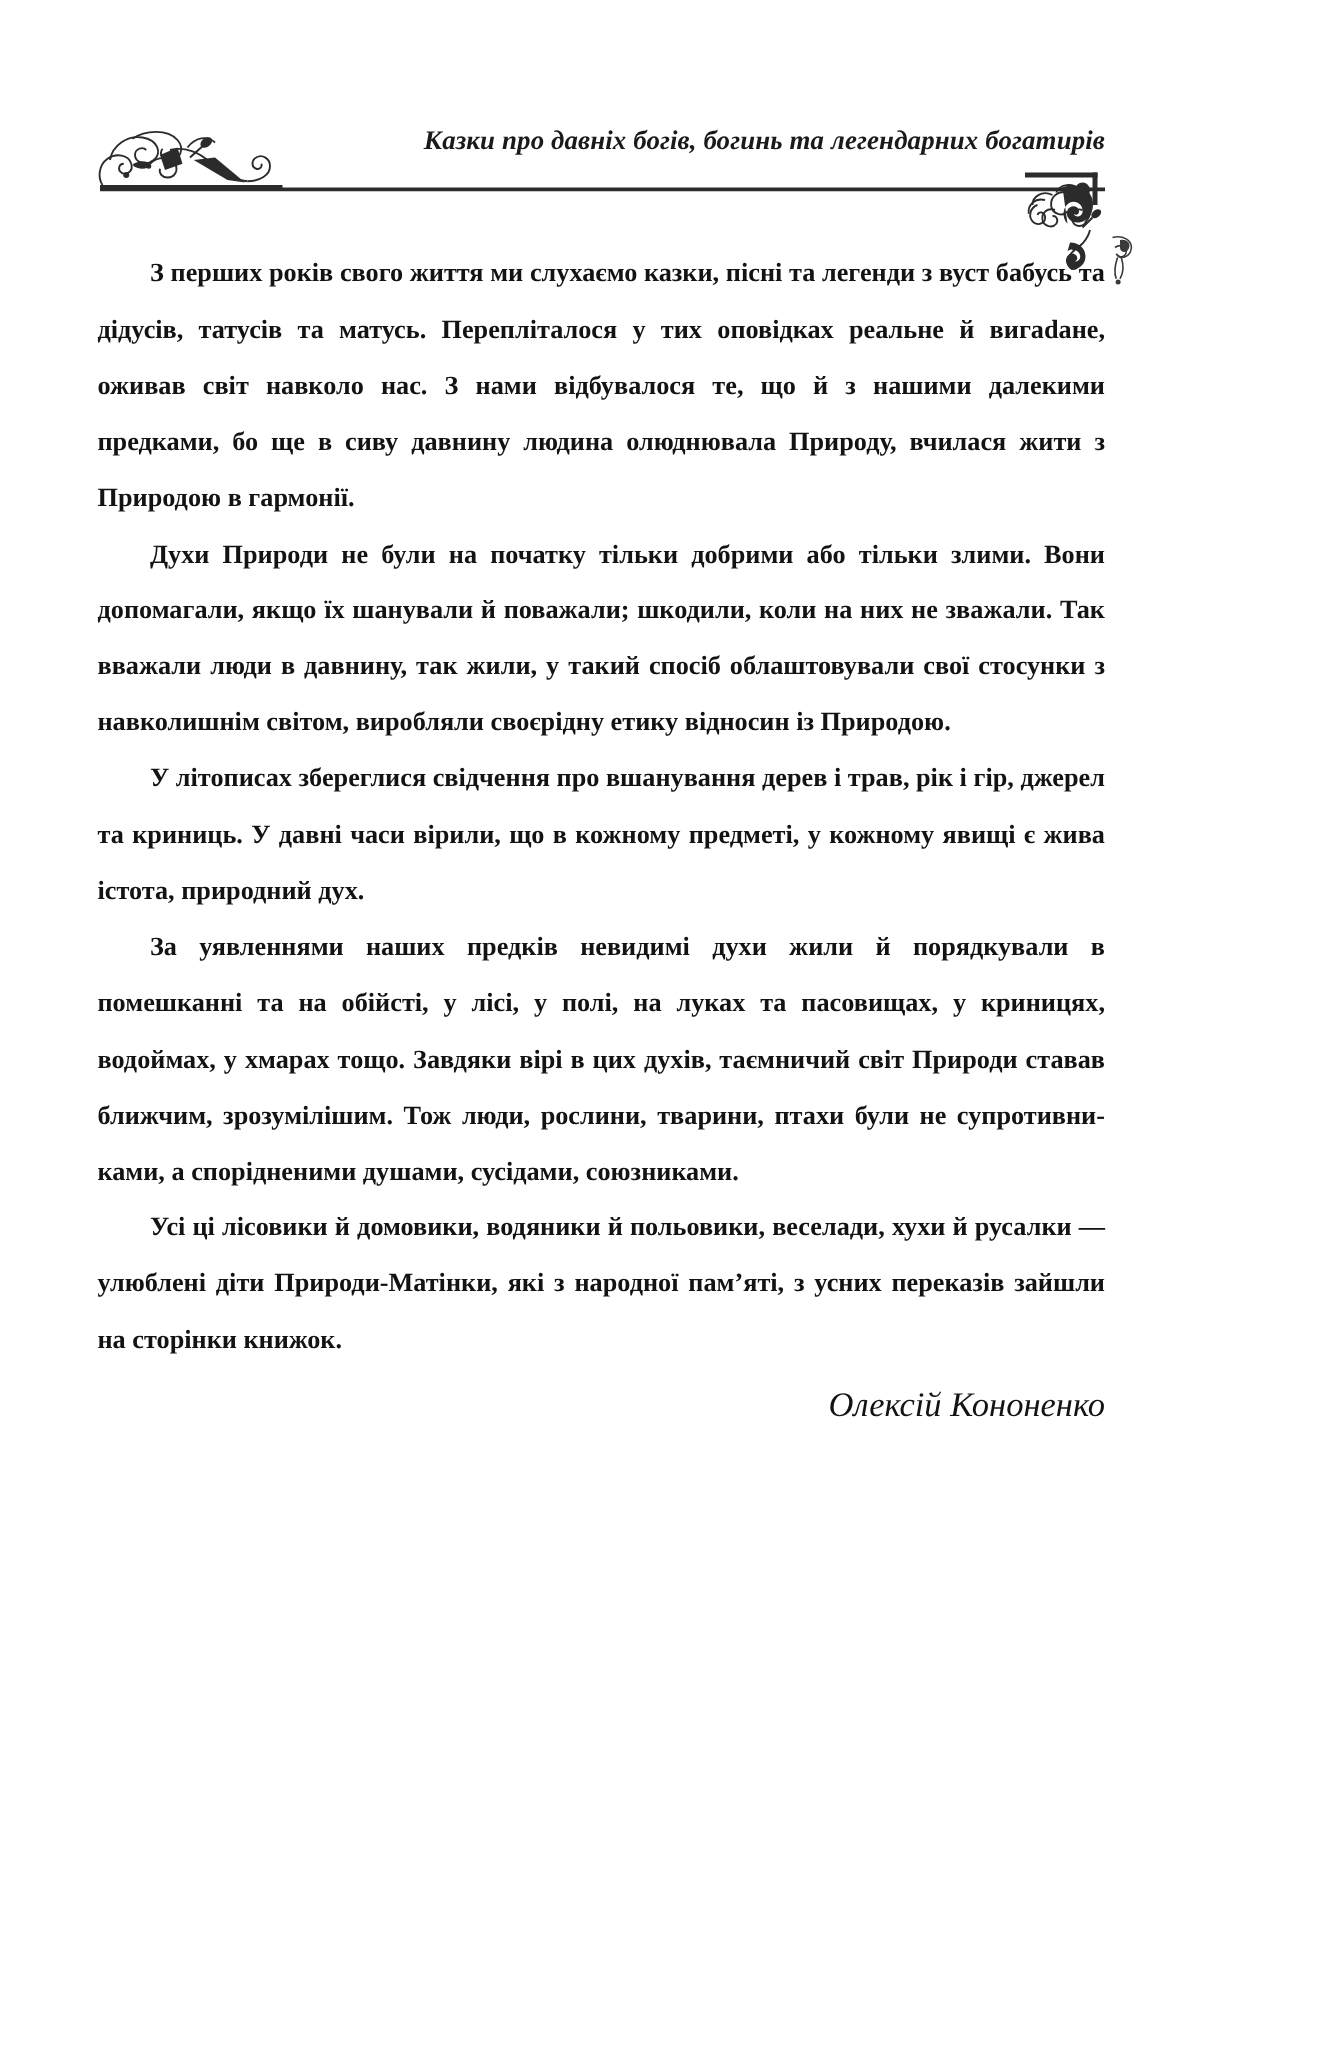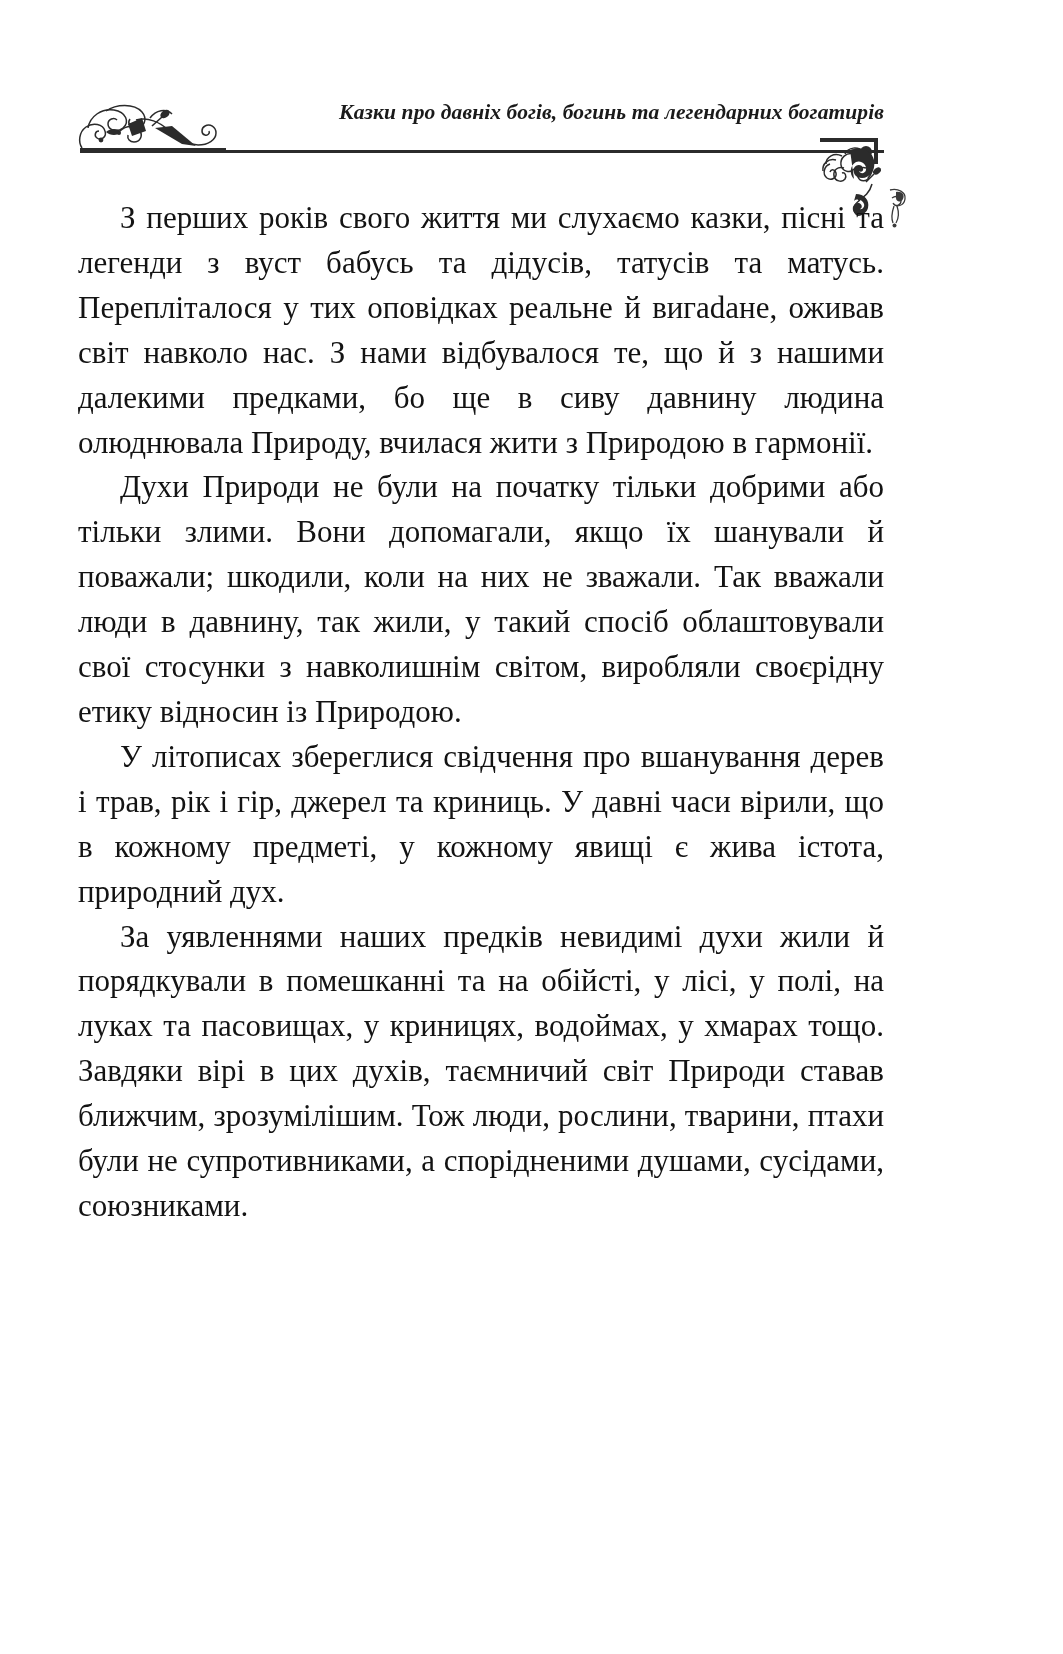--- a/index.html
+++ b/index.html
@@ -102,27 +102,28 @@
 
   .body-text {
     position: absolute;
     left: 78px;
     top: 196px;
     width: 806px;
   }
 
   .para {
     margin: 0;
-    font-size: 31px;
+    font-size: 21px;
     line-height: 44.9px;
     text-align: justify;
     text-indent: 42px;
     color: #131313;
     
     hyphens: manual;
+    font-weight: bold;
   }
 
   .signature {
     margin: 8px 0 0 0;
     font-size: 27.6px;
     line-height: 44.9px;
     font-style: italic;
     text-align: right;
     text-indent: 0;
     color: #131313;
@@ -203,15 +204,17 @@
         <path d="M12 6 C18 5 21 9 19 13 C17 17 12 16 12 12 Z"></path>
       </g>
     </svg>
   </div>
 
   <div class="body-text">
     <p class="para">З перших років свого життя ми слухаємо казки, пісні та легенди з вуст бабусь та дідусів, татусів та матусь. Перепліталося у тих оповідках реальне й вига­dане, оживав світ навколо нас. З нами відбувалося те, що й з нашими далекими предками, бо ще в сиву дав­нину людина олюднювала Природу, вчилася жити з Природою в гармонії.</p>
     <p class="para">Духи Природи не були на початку тільки добрими або тільки злими. Вони допомагали, якщо їх шану­вали й поважали; шкодили, коли на них не зважали. Так вважали люди в давнину, так жили, у такий спосіб облаштовували свої стосунки з навколишнім світом, виробляли своєрідну етику відносин із Природою.</p>
     <p class="para">У літописах збереглися свідчення про вшанування дерев і трав, рік і гір, джерел та криниць. У давні часи вірили, що в кожному предметі, у кожному явищі є жива істота, природний дух.</p>
     <p class="para">За уявленнями наших предків невидимі духи жили й порядкували в помешканні та на обійсті, у лісі, у полі, на луках та пасовищах, у криницях, водоймах, у хмарах тощо. Завдяки вірі в цих духів, таємничий світ Природи ставав ближчим, зрозумілішим. Тож люди, рослини, тварини, птахи були не супротивни­ками, а спорідненими душами, сусідами, союзниками.</p>
+    <p class="para">Усі ці лісовики й домовики, водяники й польови­ки, веселади, хухи й русалки — улюблені діти Приро­ди-Матінки, які з народної пам’яті, з усних переказів зайшли на сторінки книжок.</p>
+    <p class="signature">Олексій Кононенко</p>
   </div>
 
 </div>
 
 </body></html>

